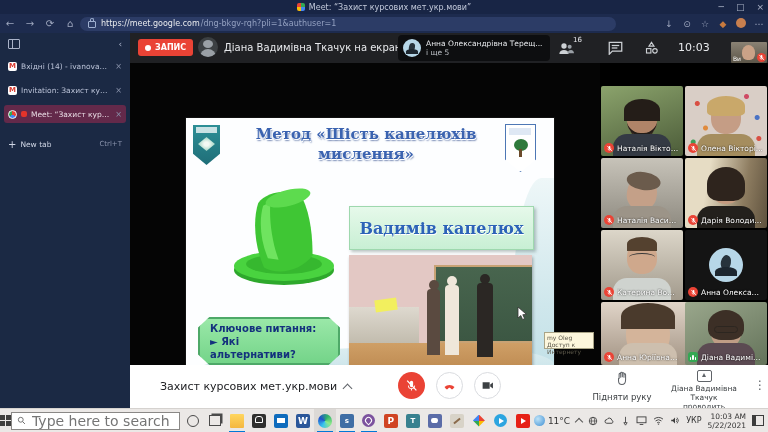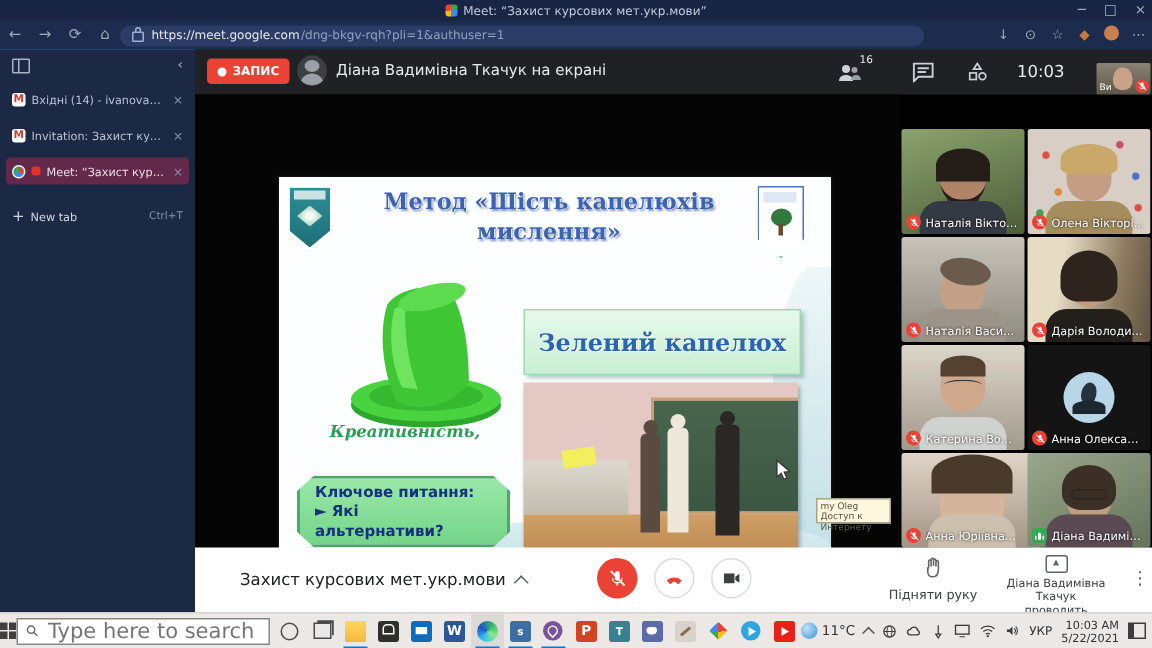--- a/index.html
+++ b/index.html
@@ -229,20 +229,27 @@
   <div id="meet" class="abs">
 
     <div id="meet-top" class="abs"></div>
     <div id="recpill" class="abs">
       <span class="wdot"></span>
       <span>ЗАПИС</span>
     </div>
     <div id="presav" class="abs"></div>
     <div id="banner" class="abs">Діана Вадимівна Ткачук на екрані</div>
 
+    <div id="pip" class="abs">
+      <span class="birdav"></span>
+      <span>
+        <div class="t1">Анна Олександрівна Терещ...</div>
+        <div class="t2">і ще 5</div>
+      </span>
+    </div>
 
     <span class="topicon" style="left:428px;">
       <svg width="16" height="14" viewBox="0 0 24 20">
           <circle cx="9" cy="7" r="4" fill="#cdd1d5"></circle>
           <path d="M2 19c0-4 3.2-6 7-6s7 2 7 6z" fill="#cdd1d5"></path>
           <circle cx="17.5" cy="8" r="3" fill="#9aa0a6"></circle>
           <path d="M14 18c.4-3 2-5 5.5-5 2.5 0 4.5 2 4.5 5z" fill="#9aa0a6"></path>
         </svg>
       <span style="position:absolute;top:-4px;right:-8px;font-size:7px;color:#e8eaed;">16</span>
     </span>
@@ -296,35 +303,34 @@
             <ellipse cx="58" cy="86" rx="50" ry="15" fill="#2ea82c"></ellipse>
             <ellipse cx="58" cy="82" rx="50" ry="15" fill="#49d33f"></ellipse>
             <ellipse cx="58" cy="80" rx="38" ry="10" fill="#36b82f"></ellipse>
             <path d="M30 78 C26 56 30 30 40 14 C52 4 78 8 84 20 C88 40 84 62 80 78 C66 90 42 90 30 78 Z" fill="#3fc634" transform="rotate(-14 56 48)"></path>
             <path d="M36 70 C33 52 36 32 44 18 L52 16 C46 34 44 56 46 74 Z" fill="#6fe45f" transform="rotate(-14 56 48)"></path>
             <ellipse cx="62" cy="14" rx="23" ry="8" fill="#5ddb4e" transform="rotate(-14 62 14)"></ellipse>
           </svg>
         </div>
 
         <div id="headingbox" class="abs">
-          <span>Зелений капелюх</span>
+          <span>Вадимів капелюх</span>
         </div>
 
         <div id="photo" class="abs">
           <div class="board"></div>
           <div class="floor"></div>
           <div class="desk"></div>
           <div class="paper"></div>
           <div class="fig" style="left:78px;top:34px;width:13px;height:66px;background:#5a4a40;"></div>
           <div class="fig" style="left:96px;top:30px;width:14px;height:70px;background:#efe7da;"></div>
           <div class="fig" style="left:128px;top:28px;width:16px;height:74px;background:#2b2724;"></div>
         </div>
 
         <div id="caption" class="abs">
-          <div>Креативність,</div>
         </div>
 
         <div id="keybox" class="abs">
           <div class="k1">Ключове питання:</div>
           <div class="k2">► Які альтернативи?</div>
         </div>
       </div>
     </div>
 
     <div class="ptile pt1" style="left:471px;top:53px;">

